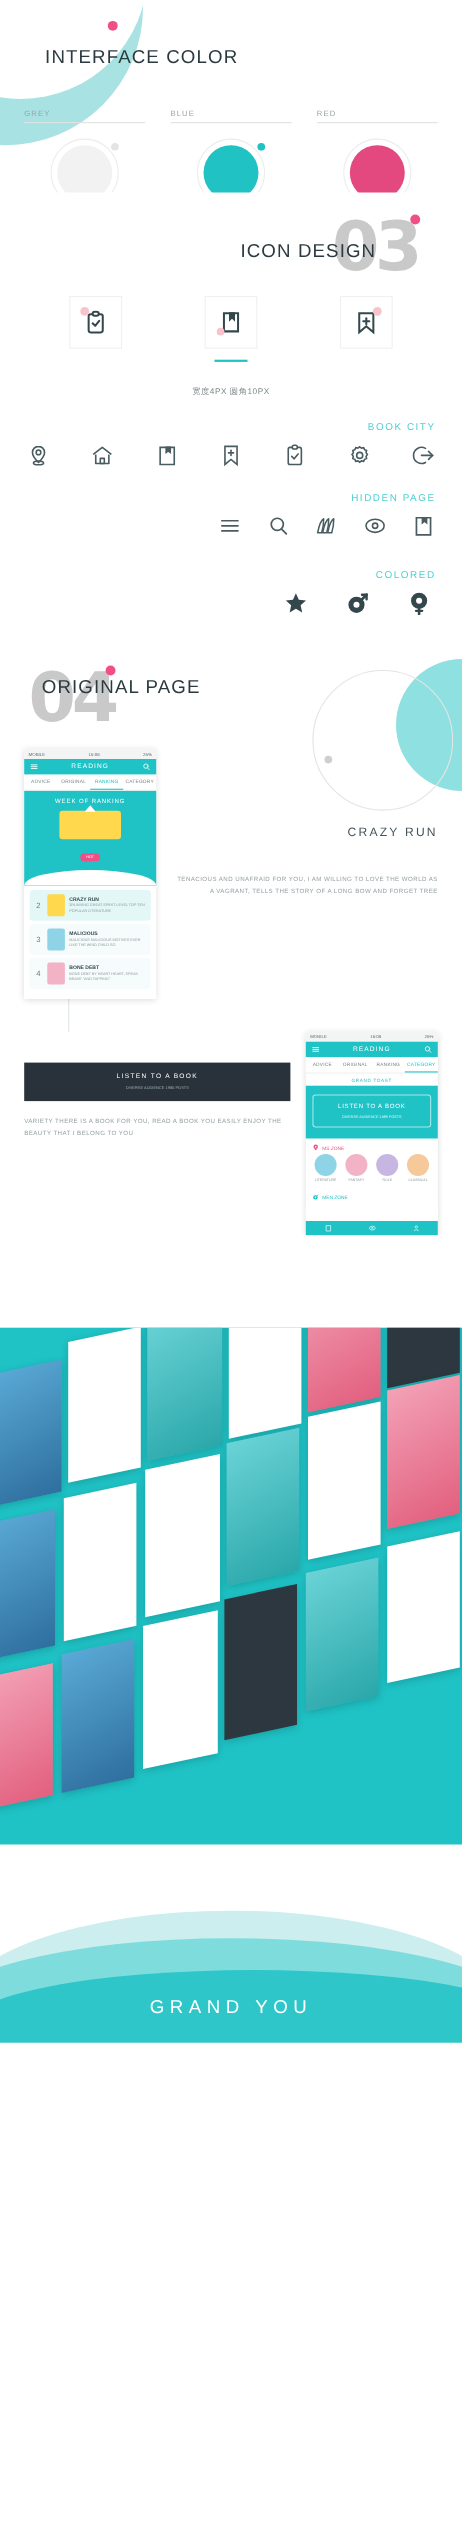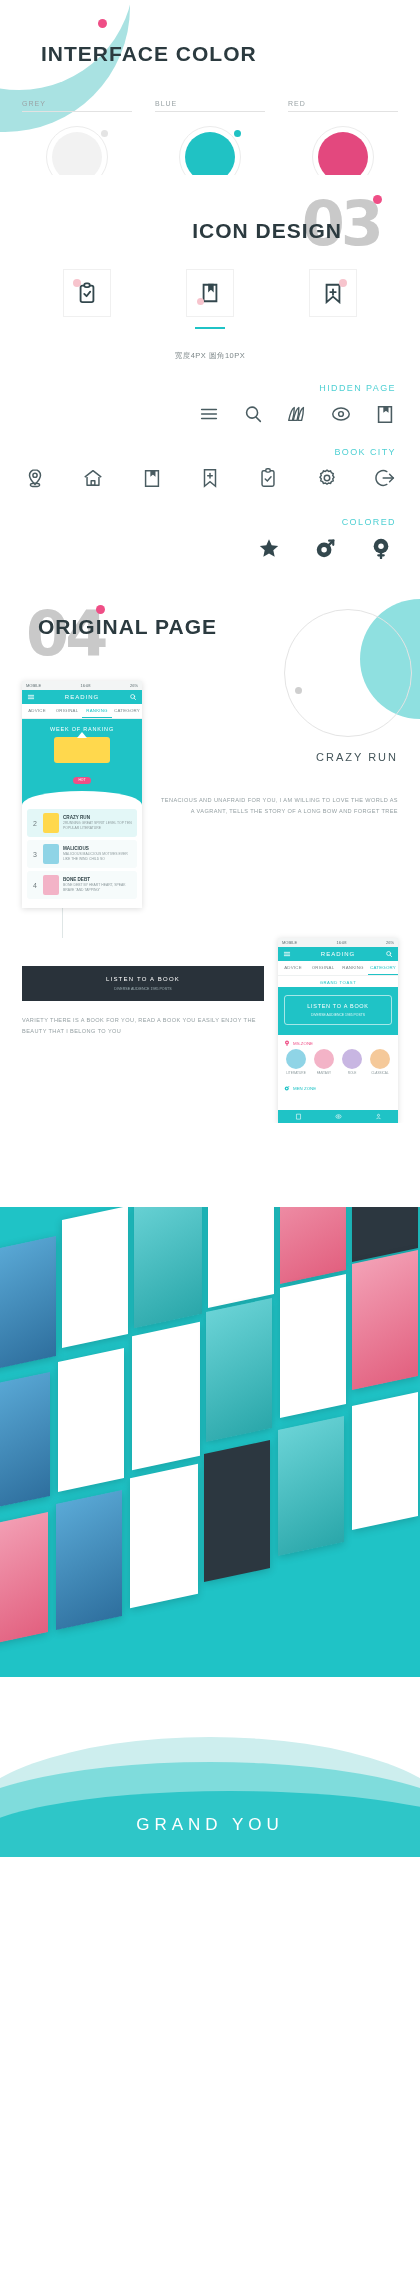--- a/index.html
+++ b/index.html
@@ -25,23 +25,23 @@
   }
 
   
   .sec-head { position: relative; height: 62px; }
   .sec-num {
     position: absolute; font-size: 62px; font-weight: 700;
     color: #c9c9c9; letter-spacing: -4px; line-height: 1;
     font-family: "DejaVu Sans", sans-serif;
   }
   .sec-title {
-    position: absolute; font-size: 21px; letter-spacing: 1px;
+    position: absolute; font-size: 17px; letter-spacing: 1px;
     color: #2b3a3f; font-family: "Liberation Sans", sans-serif;
-    white-space: nowrap; font-weight: 700;
+    white-space: nowrap; font-weight: 400;
   }
   .sec-dot {
     position: absolute; width: 9px; height: 9px; border-radius: 50%;
     background: #ef4e86;
   }
 
   
   .swatches { display: flex; justify-content: space-between; padding: 0 22px; }
   .sw { width: 110px; }
   .sw-label {
@@ -293,20 +293,59 @@
         <svg class="ico" viewBox="0 0 24 24" fill="none" stroke="#33474d" stroke-width="2">
           <path d="M5 3 h14 v19 l-7,-6 l-7,6 z"></path>
           <line x1="12" y1="8" x2="12" y2="14" stroke-linecap="round"></line>
           <line x1="9" y1="11" x2="15" y2="11" stroke-linecap="round"></line>
         </svg>
       </div>
     </div>
 
     <div class="underline-bar"></div>
     <div class="spec-note">宽度4PX 圆角10PX</div>
+
+    <div style="margin-top:22px">
+      <div class="row-label">BOOK CITY</div>
+      <div class="icon-row wide" style="justify-content:space-between;padding-left:24px">
+        <svg class="ico" viewBox="0 0 24 24" fill="none" stroke="#4a5c61" stroke-width="1.6">
+          <path d="M12 3 C8.7 3 6 5.7 6 9 C6 13 12 19 12 19 C12 19 18 13 18 9 C18 5.7 15.3 3 12 3 z"></path>
+          <circle cx="12" cy="9" r="2.3"></circle>
+            <ellipse cx="12" cy="19.5" rx="5" ry="1.8"></ellipse>
+        </svg>
+        <svg class="ico" viewBox="0 0 24 24" fill="none" stroke="#4a5c61" stroke-width="1.6" stroke-linejoin="round">
+          <path d="M3 11 L12 4 L21 11"></path>
+            <path d="M5.5 11 v9 h13 v-9"></path>
+            <rect x="10" y="15" width="4" height="5"></rect>
+        </svg>
+        <svg class="ico" viewBox="0 0 24 24" fill="none" stroke="#4a5c61" stroke-width="1.6">
+          <path d="M5 4 h14 v17 h-14 z"></path>
+            <path d="M11 4 h4 v5 l-2,-1.6 l-2,1.6 z" fill="#4a5c61"></path>
+        </svg>
+        <svg class="ico" viewBox="0 0 24 24" fill="none" stroke="#4a5c61" stroke-width="1.6" stroke-linecap="round">
+          <path d="M6 3 h12 v18 l-6,-5 l-6,5 z"></path>
+            <line x1="12" y1="7" x2="12" y2="12"></line>
+            <line x1="9.5" y1="9.5" x2="14.5" y2="9.5"></line>
+        </svg>
+        <svg class="ico" viewBox="0 0 24 24" fill="none" stroke="#4a5c61" stroke-width="1.6" stroke-linecap="round">
+          <rect x="5.5" y="4" width="13" height="17" rx="1.8"></rect>
+            <rect x="9.5" y="2" width="5" height="3.6" rx="1.8" fill="#fff"></rect>
+          <polyline points="9,13 11.3,15.3 15.3,10.6"></polyline>
+        </svg>
+        <svg class="ico" viewBox="0 0 24 24" fill="none" stroke="#4a5c61" stroke-width="1.6">
+          <path d="M12 3.5 l1.8 1.3 2.1 -.5 .9 2 2 .9 -.5 2.1 1.3 1.8 -1.3 1.8 .5 2.1 -2 .9 -.9 2 -2.1 -.5 -1.8 1.3 -1.8 -1.3 -2.1 .5 -.9 -2 -2 -.9 .5 -2.1 -1.3 -1.8 1.3 -1.8 -.5 -2.1 2 -.9 .9 -2 2.1 .5 z"></path>
+          <circle cx="12" cy="12" r="3"></circle>
+        </svg>
+        <svg class="ico" viewBox="0 0 24 24" fill="none" stroke="#4a5c61" stroke-width="1.6" stroke-linecap="round">
+          <path d="M14 5 A8 8 0 1 0 14 19"></path>
+            <line x1="10" y1="12" x2="21" y2="12"></line>
+            <polyline points="17,8 21,12 17,16"></polyline>
+        </svg>
+      </div>
+    </div>
 
     <div style="margin-top:22px">
       <div class="row-label">HIDDEN PAGE</div>
       <div class="icon-row">
         <svg class="ico" viewBox="0 0 24 24" stroke="#4a5c61" stroke-width="1.7" stroke-linecap="round">
           <line x1="4" y1="7" x2="20" y2="7"></line>
             <line x1="4" y1="12" x2="20" y2="12"></line>
             <line x1="4" y1="17" x2="20" y2="17"></line>
         </svg>
         <svg class="ico" viewBox="0 0 24 24" fill="none" stroke="#4a5c61" stroke-width="1.7" stroke-linecap="round">
@@ -318,59 +357,20 @@
           <path d="M8 19 C10 9, 12 6, 14 5 C14 11, 13 16, 12 19 z"></path>
           <path d="M13 19 C15 9, 17 6, 19 5 C19 11, 18 16, 17 19 z"></path>
         </svg>
         <svg class="ico" viewBox="0 0 24 24" fill="none" stroke="#4a5c61" stroke-width="1.6">
           <ellipse cx="12" cy="12" rx="9" ry="6.5"></ellipse>
             <circle cx="12" cy="12" r="2.6"></circle>
         </svg>
         <svg class="ico" viewBox="0 0 24 24" fill="none" stroke="#4a5c61" stroke-width="1.7">
           <path d="M5 4 h14 v17 h-14 z"></path>
             <path d="M11 4 h4 v5 l-2,-1.6 l-2,1.6 z" fill="#4a5c61"></path>
-        </svg>
-      </div>
-    </div>
-
-    <div style="margin-top:22px">
-      <div class="row-label">BOOK CITY</div>
-      <div class="icon-row wide" style="justify-content:space-between;padding-left:24px">
-        <svg class="ico" viewBox="0 0 24 24" fill="none" stroke="#4a5c61" stroke-width="1.6">
-          <path d="M12 3 C8.7 3 6 5.7 6 9 C6 13 12 19 12 19 C12 19 18 13 18 9 C18 5.7 15.3 3 12 3 z"></path>
-          <circle cx="12" cy="9" r="2.3"></circle>
-            <ellipse cx="12" cy="19.5" rx="5" ry="1.8"></ellipse>
-        </svg>
-        <svg class="ico" viewBox="0 0 24 24" fill="none" stroke="#4a5c61" stroke-width="1.6" stroke-linejoin="round">
-          <path d="M3 11 L12 4 L21 11"></path>
-            <path d="M5.5 11 v9 h13 v-9"></path>
-            <rect x="10" y="15" width="4" height="5"></rect>
-        </svg>
-        <svg class="ico" viewBox="0 0 24 24" fill="none" stroke="#4a5c61" stroke-width="1.6">
-          <path d="M5 4 h14 v17 h-14 z"></path>
-            <path d="M11 4 h4 v5 l-2,-1.6 l-2,1.6 z" fill="#4a5c61"></path>
-        </svg>
-        <svg class="ico" viewBox="0 0 24 24" fill="none" stroke="#4a5c61" stroke-width="1.6" stroke-linecap="round">
-          <path d="M6 3 h12 v18 l-6,-5 l-6,5 z"></path>
-            <line x1="12" y1="7" x2="12" y2="12"></line>
-            <line x1="9.5" y1="9.5" x2="14.5" y2="9.5"></line>
-        </svg>
-        <svg class="ico" viewBox="0 0 24 24" fill="none" stroke="#4a5c61" stroke-width="1.6" stroke-linecap="round">
-          <rect x="5.5" y="4" width="13" height="17" rx="1.8"></rect>
-            <rect x="9.5" y="2" width="5" height="3.6" rx="1.8" fill="#fff"></rect>
-          <polyline points="9,13 11.3,15.3 15.3,10.6"></polyline>
-        </svg>
-        <svg class="ico" viewBox="0 0 24 24" fill="none" stroke="#4a5c61" stroke-width="1.6">
-          <path d="M12 3.5 l1.8 1.3 2.1 -.5 .9 2 2 .9 -.5 2.1 1.3 1.8 -1.3 1.8 .5 2.1 -2 .9 -.9 2 -2.1 -.5 -1.8 1.3 -1.8 -1.3 -2.1 .5 -.9 -2 -2 -.9 .5 -2.1 -1.3 -1.8 1.3 -1.8 -.5 -2.1 2 -.9 .9 -2 2.1 .5 z"></path>
-          <circle cx="12" cy="12" r="3"></circle>
-        </svg>
-        <svg class="ico" viewBox="0 0 24 24" fill="none" stroke="#4a5c61" stroke-width="1.6" stroke-linecap="round">
-          <path d="M14 5 A8 8 0 1 0 14 19"></path>
-            <line x1="10" y1="12" x2="21" y2="12"></line>
-            <polyline points="17,8 21,12 17,16"></polyline>
         </svg>
       </div>
     </div>
 
     <div style="margin-top:28px">
       <div class="row-label">COLORED</div>
       <div class="icon-row" style="gap:34px;padding-right:28px">
         <svg class="ico" viewBox="0 0 24 24" fill="#33474d">
           <polygon points="12,2.5 14.9,9 22,9.8 16.7,14.5 18.2,21.5 12,17.9 5.8,21.5 7.3,14.5 2,9.8 9.1,9"></polygon>
         </svg>

